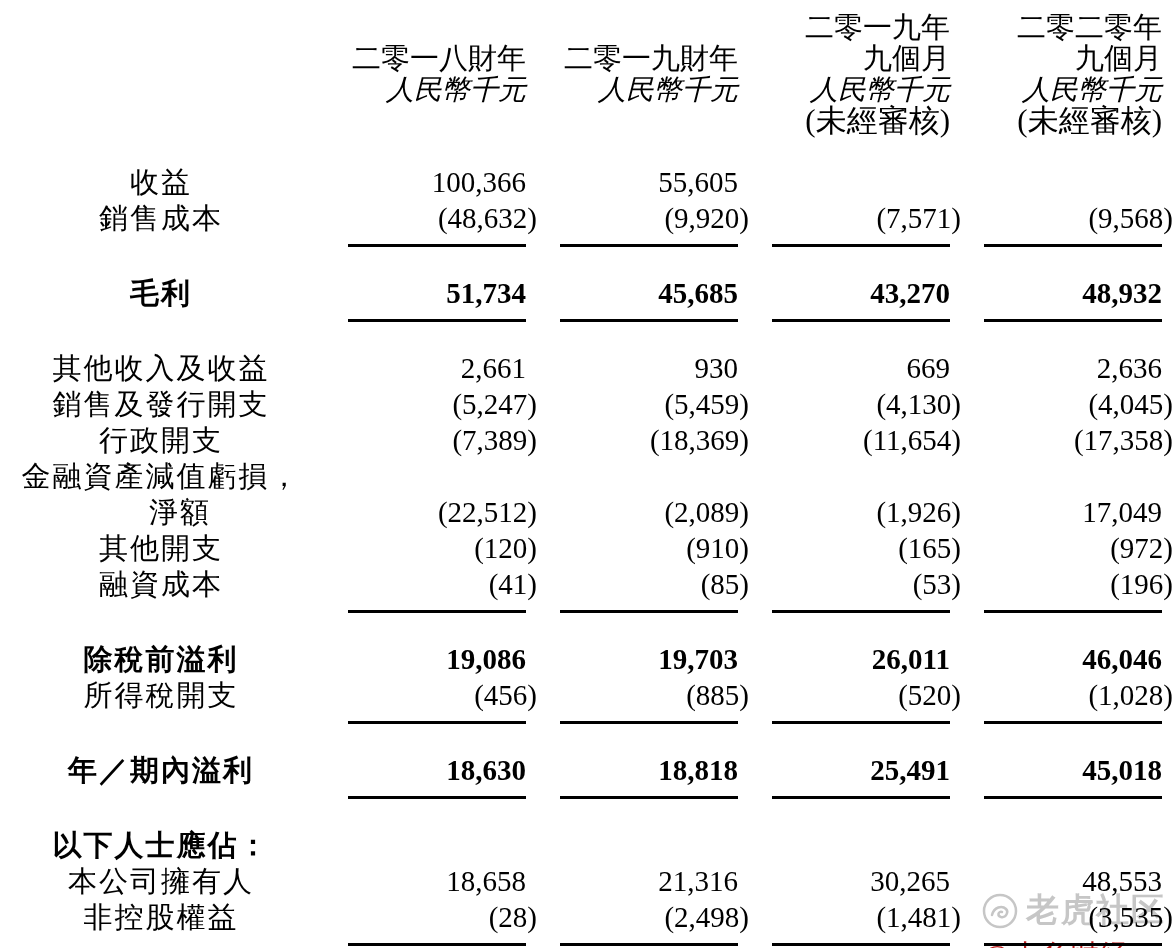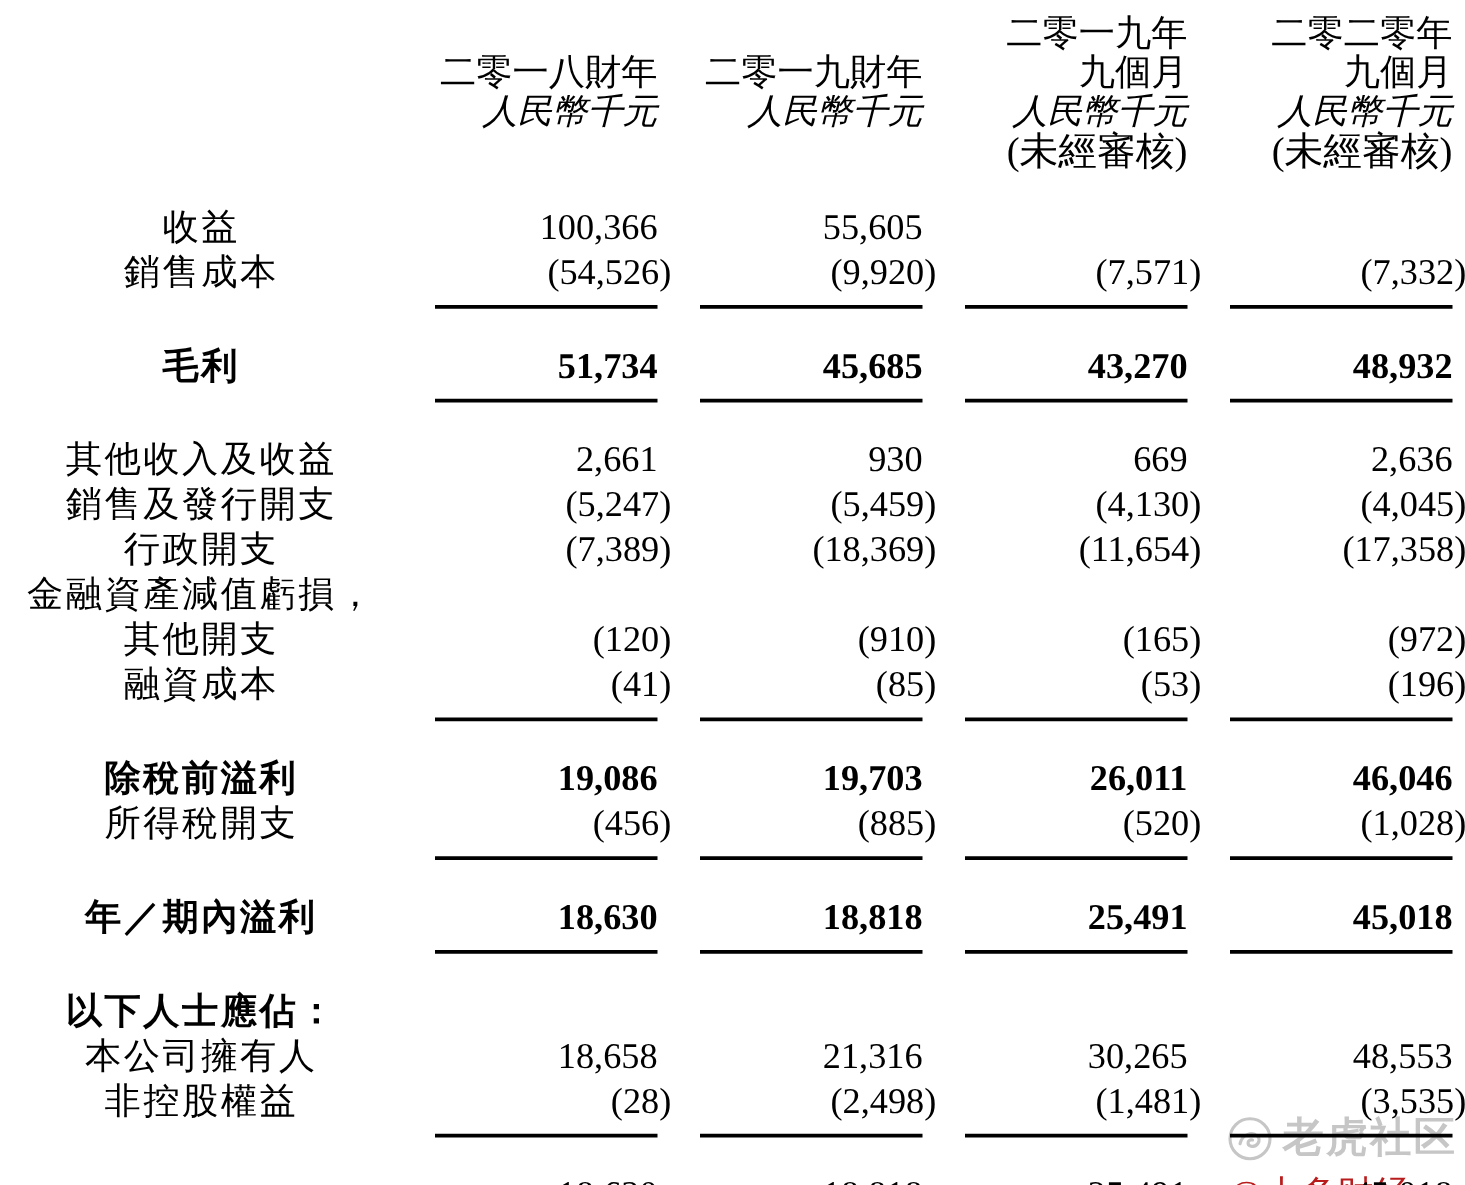--- a/index.html
+++ b/index.html
@@ -98,24 +98,24 @@
 
   <div>
       <div class="section">
         <div class="row">
           <div class="label">收益</div>
           <div class="num"><span>100,366</span></div>
           <div class="num"><span>55,605</span></div>
         </div>
         <div class="row u1">
           <div class="label">銷售成本</div>
-          <div class="num"><span class="neg">(54,526)</span></div>
+          <div class="num"><span class="neg">(48,632)</span></div>
           <div class="num"><span class="neg">(9,920)</span></div>
           <div class="num"><span class="neg">(7,571)</span></div>
-          <div class="num"><span class="neg">(7,332)</span></div>
+          <div class="num"><span class="neg">(9,568)</span></div>
         </div>
       </div>
       <div class="section">
         <div class="row bold u1">
           <div class="label">毛利</div>
           <div class="num"><span>51,734</span></div>
           <div class="num"><span>45,685</span></div>
           <div class="num"><span>43,270</span></div>
           <div class="num"><span>48,932</span></div>
         </div>
@@ -143,20 +143,27 @@
           <div class="num"><span class="neg">(17,358)</span></div>
         </div>
         <div class="row">
           <div class="label">金融資產減值虧損，</div>
           <div class="num"><span></span></div>
           <div class="num"><span></span></div>
           <div class="num"><span></span></div>
           <div class="num"><span></span></div>
         </div>
         <div class="row">
+          <div class="label indent">淨額</div>
+          <div class="num"><span class="neg">(22,512)</span></div>
+          <div class="num"><span class="neg">(2,089)</span></div>
+          <div class="num"><span class="neg">(1,926)</span></div>
+          <div class="num"><span>17,049</span></div>
+        </div>
+        <div class="row">
           <div class="label">其他開支</div>
           <div class="num"><span class="neg">(120)</span></div>
           <div class="num"><span class="neg">(910)</span></div>
           <div class="num"><span class="neg">(165)</span></div>
           <div class="num"><span class="neg">(972)</span></div>
         </div>
         <div class="row u1">
           <div class="label">融資成本</div>
           <div class="num"><span class="neg">(41)</span></div>
           <div class="num"><span class="neg">(85)</span></div>

